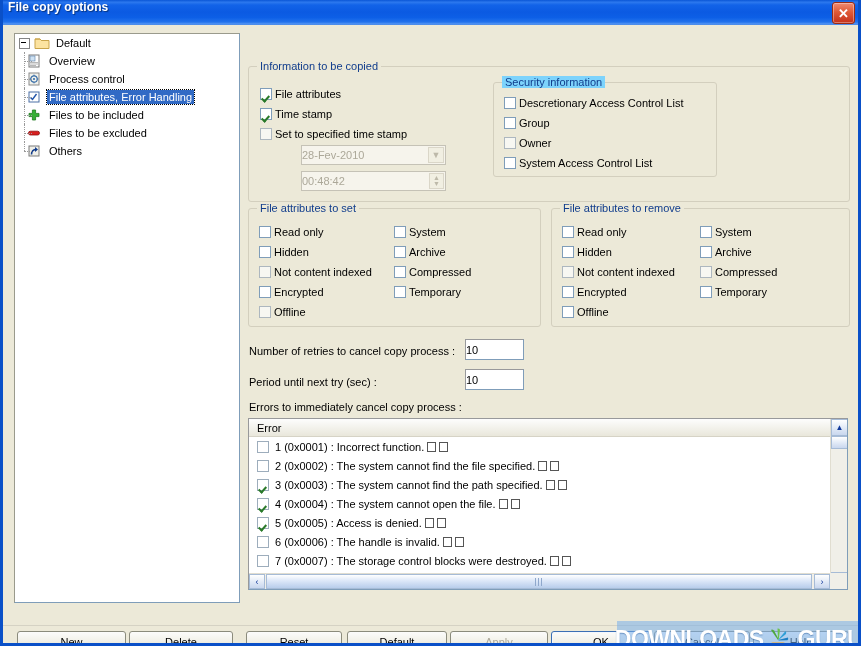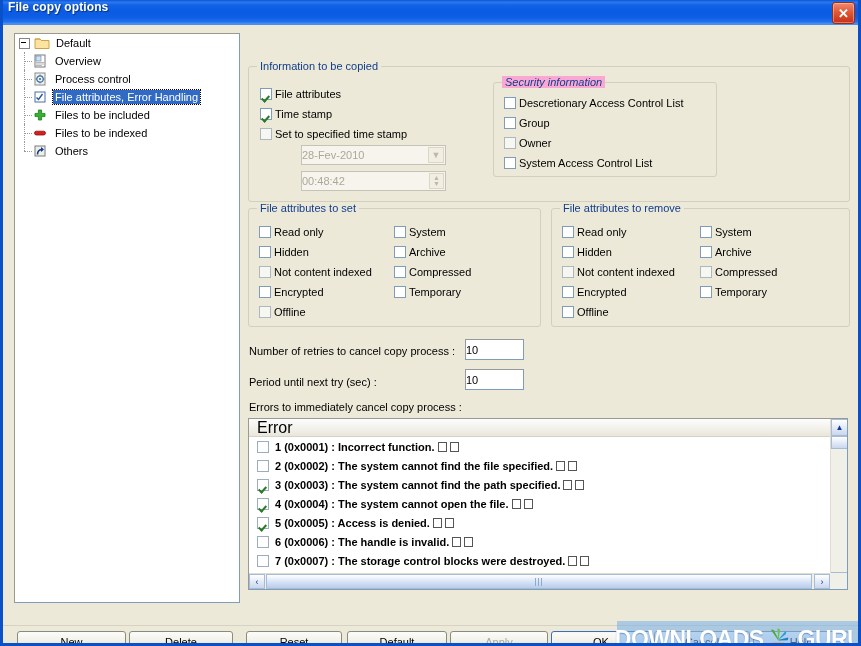--- a/index.html
+++ b/index.html
@@ -64,21 +64,21 @@
   .tnode { display: flex; align-items: center; height: 18px; padding-left: 4px; }
   .tnode .expander {
     width: 9px; height: 9px; border: 1px solid #848484;
     background: #fff; position: relative; margin-right: 4px; flex: none;
     cursor: pointer;
   }
   .tnode .expander::before {
     content: ""; position: absolute; left: 1px; top: 3px;
     width: 5px; height: 1px; background: #000;
   }
-  .child { padding-left: 18px; position: relative; }
+  .child { padding-left: 12px; position: relative; }
   .child::before {
     content: ""; position: absolute; left: 9px; top: 0; bottom: 0;
     border-left: 1px dotted #9a9a9a;
   }
   .child.last::before { bottom: 9px; }
   .child::after {
     content: ""; position: absolute; left: 9px; top: 9px; width: 8px;
     border-top: 1px dotted #9a9a9a;
   }
   .ico { width: 16px; height: 15px; margin-right: 4px; flex:none; position: relative; }
@@ -155,28 +155,27 @@
     border: 1px solid #7F9DB9;
     border-top-color:#98999B; border-left-color:#98999B;
     box-sizing: border-box;
     overflow: hidden;
   }
   #errhdr {
     height: 18px;
     background: linear-gradient(to bottom,#FDFDFD 0%,#F3F2EC 50%,#E9E7DB 100%);
     border-bottom: 1px solid #D6D3C6;
     display: flex; align-items: center;
-    padding-left: 8px; font-size: 16px; color: #000;
+    padding-left: 8px; font-size: 11px; color: #000;
     box-sizing: border-box;
     margin-right: 17px;
   }
   #errrows {
     position: absolute; left:0; top:18px; right:17px; bottom:16px;
     overflow: hidden;
-    font-weight: bold;
   }
   .erow {
     display: flex; align-items: center; height: 19px;
     padding-left: 8px; font-size: 11px; white-space: nowrap;
   }
   .erow .box {
     width: 12px; height: 12px; flex: none;
     border: 1px solid #9DADBC; background: #fff;
     margin-right: 6px; position: relative; box-sizing: border-box;
     cursor:pointer;
@@ -337,21 +336,21 @@
         </span>
         <span class="tlabel">Files to be included</span>
       </div>
 
       <div class="tnode child">
         <span class="ico">
           <svg width="14" height="14" viewBox="0 0 14 14">
             <rect x="1.5" y="5.2" width="11" height="3.8" rx="1.9" fill="#D81F1F" stroke="#8F0E0E" stroke-width=".8"></rect>
           </svg>
         </span>
-        <span class="tlabel">Files to be indexed</span>
+        <span class="tlabel">Files to be excluded</span>
       </div>
 
       <div class="tnode child last">
         <span class="ico">
           <svg width="14" height="14" viewBox="0 0 14 14">
             <rect x="2" y="2" width="10" height="10" fill="#EFEFE8" stroke="#7a7a7a"></rect>
             <path d="M4.5 10.5c0-4 2.5-5 5-5" fill="none" stroke="#123C8C" stroke-width="1.6"></path>
             <path d="M8 3l3 2.5-3 2.5z" fill="#123C8C"></path>
           </svg>
         </span>
@@ -381,21 +380,21 @@
       </div>
       <div class="tbox disabled" style="left:52px; top:104px; width:145px; height:20px;">
         <span>00:48:42</span>
         <span class="spin">
             <span>▲</span>
             <span>▼</span>
           </span>
       </div>
 
       <div class="group" style="left:244px; top:15px; width:222px; height:93px;">
-        <span class="glabel" style="background:#f9a8d4;font-style:italic;">Security information</span>
+        <span class="glabel" style="background:#7dd3fc;">Security information</span>
         <div class="cb" style="left:10px; top:14px;">
           <span class="box"></span>
           <span class="txt">Descretionary Access Control List</span>
         </div>
         <div class="cb" style="left:10px; top:34px;">
           <span class="box"></span>
           <span class="txt">Group</span>
         </div>
         <div class="cb" style="left:10px; top:54px;justify-content:space-between;">
           <span class="box dim"></span>

